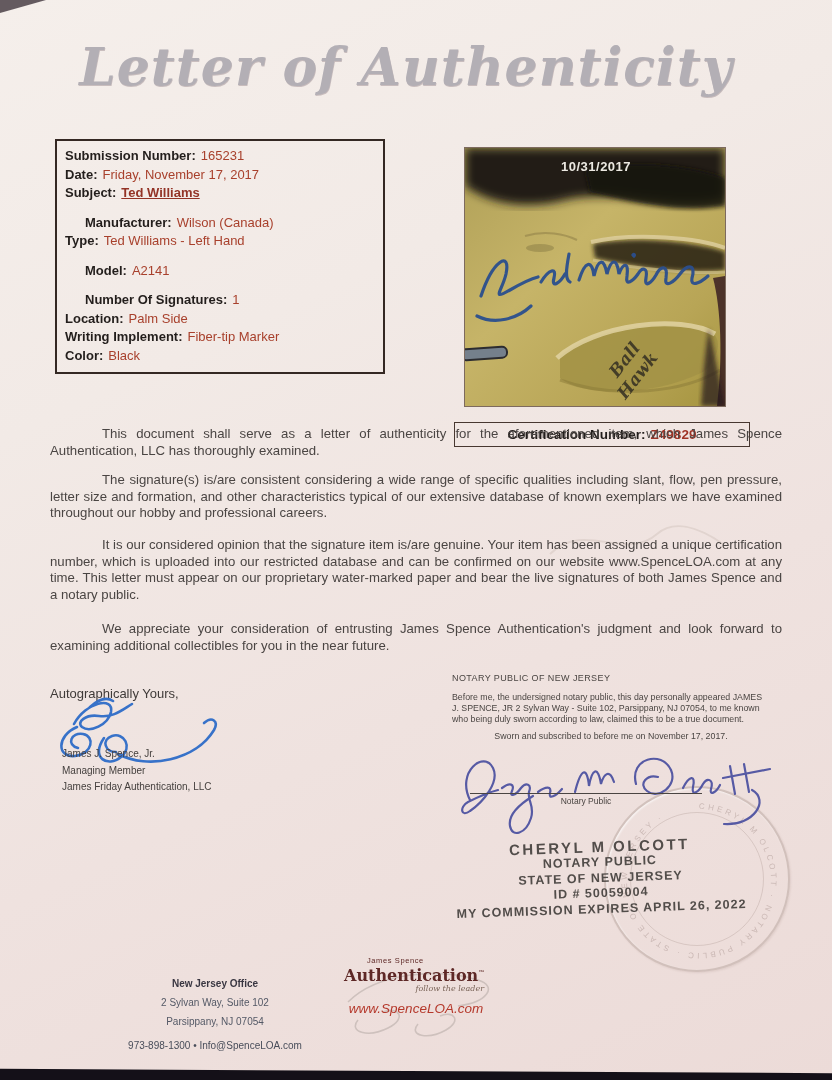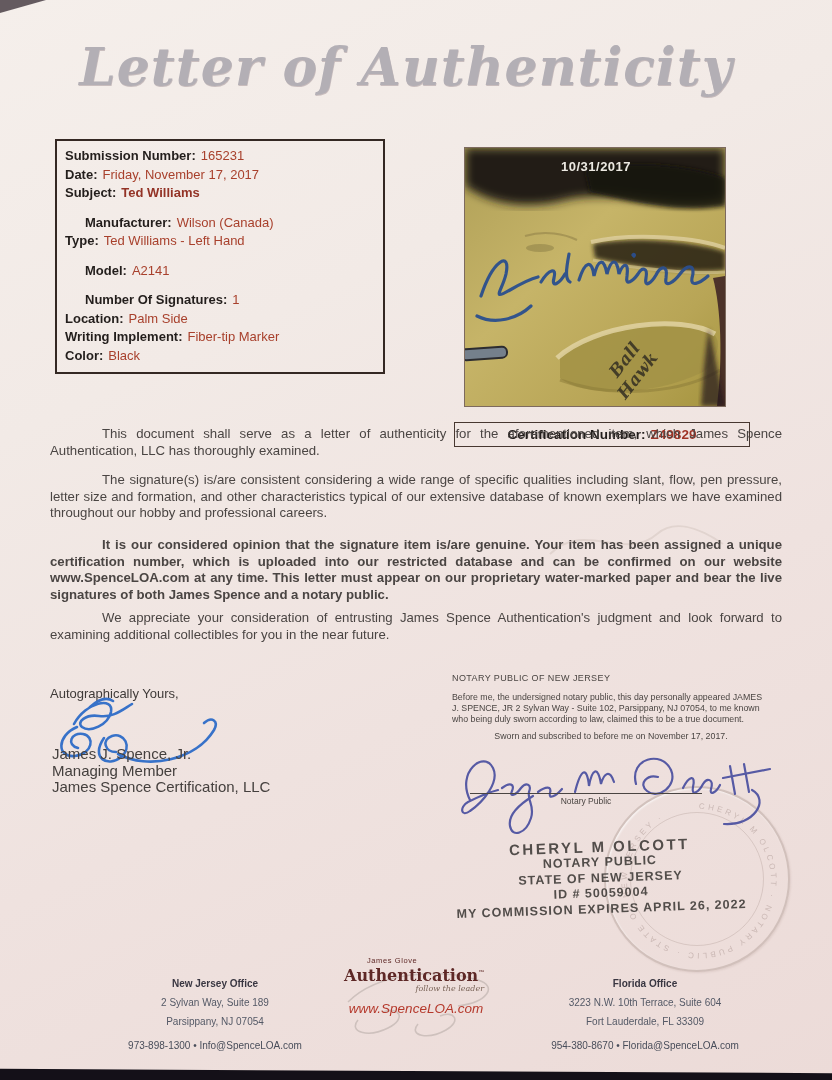--- a/index.html
+++ b/index.html
@@ -26,21 +26,21 @@
   }
 
   
   .info-table {
     position:absolute; left:55px; top:139px; width:330px;
     border:2px solid #342823; padding:6px 8px 7px 8px;
     font-size:13px; line-height:18.5px;
   }
   .info-row .lbl { font-weight:bold; color:#231e1c; margin-right:5px; }
   .info-row .val { color:#a8402c; }
-  .info-row .val.bold { font-weight:bold; color:#933326; }
+  .info-row .val.bold { font-weight:bold; color:#933326;text-decoration:underline; }
   .info-row.grp { margin-top:11px;padding-left:20px; }
 
   
   .photo {
     position:absolute; left:464px; top:147px; width:262px; height:260px;
     border:1px solid #7d6a5e; background:#b5a254;
   }
   .photo svg { display:block; }
 
   
@@ -53,26 +53,26 @@
   .cert-box .val { font-weight:bold; color:#9f3326; }
 
   
   .body-text { position:absolute; left:50px; top:426px; width:732px; }
   .body-text p {
     font-size:13.2px; line-height:16.6px; color:#4a4543;
     text-align:justify; text-indent:52px;
   }
   .body-text p.p1 { margin-bottom:13px; }
   .body-text p.p2 { margin-bottom:15px; }
-  .body-text p.p3 { margin-bottom:7px;font-weight:bold; }
+  .body-text p.p3 { margin-bottom:18px; }
 
   
   .closing { position:absolute; left:50px; top:686px; font-size:13px; color:#3f3a38; }
   .jss-signature { position:absolute; left:44px; top:694px; }
-  .sig-lines { position:absolute; left:52px; top:746px; font-size:15px; line-height:16.5px; color:#45403e; }
+  .sig-lines { position:absolute; left:62px; top:746px; font-size:10px; line-height:16.5px; color:#45403e; }
 
   
   .notary-heading { position:absolute; left:452px; top:673px; font-size:9px; letter-spacing:.4px; color:#4a4542; }
   .notary-body { position:absolute; left:452px; top:692px; width:318px; font-size:8.8px; line-height:11px; color:#4a4542; }
   .notary-sworn { position:absolute; left:452px; top:731px; width:318px; font-size:8.8px; color:#4a4542; text-align:center; }
   .notary-signature { position:absolute; left:440px; top:742px; }
   .notary-line {
     position:absolute; left:470px; top:793px; width:232px;
     border-top:1px solid #4a4542; text-align:center;
     font-size:8.5px; color:#4a4542; padding-top:2px;
@@ -214,21 +214,21 @@
       <path d="M30,30 C42,8 70,2 67,18 C64,31 46,39 38,33 C32,28 42,20 55,22 C69,24 78,16 88,10"></path>
       <path d="M46,13 C55,5 63,3 69,7"></path>
       <path d="M33,33 C12,42 13,64 31,62 C49,60 51,42 39,40 C27,38 22,51 34,54"></path>
       <path d="M60,44 C46,64 64,74 77,63 C89,53 80,38 68,42 C57,46 61,58 72,58"></path>
       <path d="M74,60 C104,76 152,66 170,36 C175,27 168,22 160,29"></path>
     </g>
   </svg>
   <div class="sig-lines">
     <div>James J. Spence, Jr.</div>
     <div>Managing Member</div>
-    <div>James Spence Certification, LLC</div>
+    <div>James Friday Authentication, LLC</div>
   </div>
 
   <div class="notary-heading">NOTARY PUBLIC OF NEW JERSEY</div>
   <div class="notary-body">Before me, the undersigned notary public, this day personally appeared JAMES J. SPENCE, JR 2 Sylvan Way - Suite 102, Parsippany, NJ 07054, to me known who being duly sworn according to law, claimed this to be a true document.</div>
   <div class="notary-sworn">Sworn and subscribed to before me on November 17, 2017.</div>
 
   <div class="seal">
     <svg width="186" height="186" viewBox="0 0 186 186">
       <defs>
           <path id="sealring" d="M93,21 a72,72 0 1,1 -0.1,0"></path>
@@ -259,40 +259,34 @@
   <div class="stamp-block">
     <div class="stamp-name">CHERYL M OLCOTT</div>
     <div class="stamp-line">NOTARY PUBLIC</div>
     <div class="stamp-line">STATE OF NEW JERSEY</div>
     <div class="stamp-line">ID # 50059004</div>
     <div class="stamp-line">MY COMMISSION EXPIRES APRIL 26, 2022</div>
   </div>
 
   <div class="footer-col footer-nj">
     <div class="office-title">New Jersey Office</div>
-    <div class="office-addr">2 Sylvan Way, Suite 189</div>
+    <div class="office-addr">2 Sylvan Way, Suite 102</div>
     <div class="office-addr">Parsippany, NJ 07054</div>
     <div class="office-contact">973-898-1300 • Info@SpenceLOA.com</div>
   </div>
 
   <div class="logo-block">
     <svg class="logo-scribble" width="180" height="78" viewBox="0 0 180 78">
       <g stroke="#a09691" stroke-width="1.6" fill="none">
         <path d="M20,40 C50,10 110,6 150,18 C170,24 160,40 130,44"></path>
         <path d="M30,58 C20,70 40,76 60,66 C80,56 70,44 55,50"></path>
         <path d="M90,62 C80,74 100,78 118,68 C134,59 126,48 112,54"></path>
       </g>
     </svg>
-    <div class="jsa-sub">James Glove</div>
+    <div class="jsa-sub">James Spence</div>
     <div class="jsa-main"><span>Authentication</span><sup>™</sup></div>
     <div class="jsa-tag">follow the leader</div>
     <div class="jsa-web">www.SpenceLOA.com</div>
   </div>
 
-  <div class="footer-col footer-fl">
-    <div class="office-title">Florida Office</div>
-    <div class="office-addr">3223 N.W. 10th Terrace, Suite 604</div>
-    <div class="office-addr">Fort Lauderdale, FL 33309</div>
-    <div class="office-contact">954-380-8670 • Florida@SpenceLOA.com</div>
-  </div>
 
   <div class="scan-bottom"></div>
 </div>
 
 </body></html>

